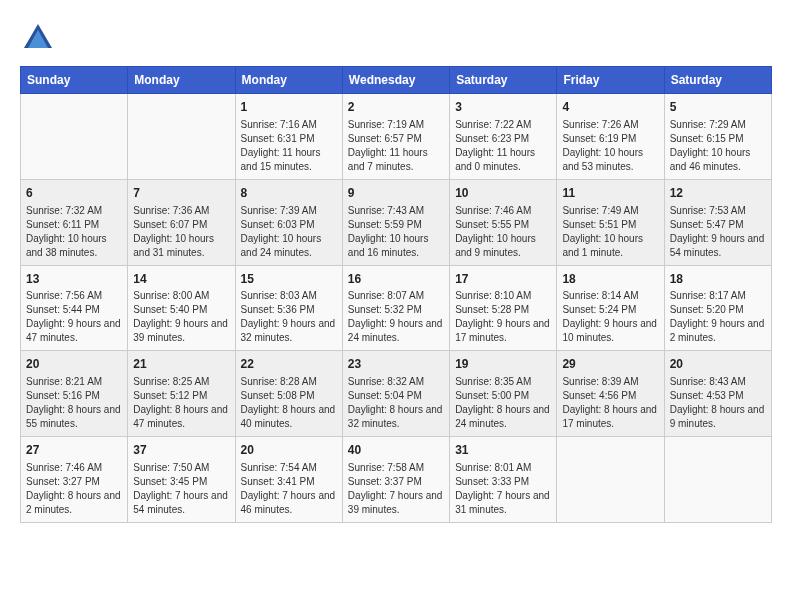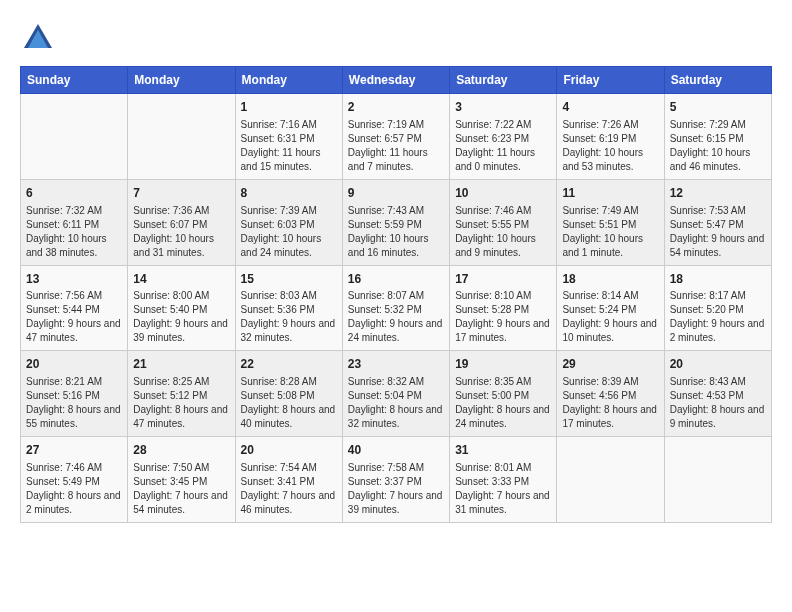--- a/index.html
+++ b/index.html
@@ -284,25 +284,25 @@
           <span class="day-num">20</span>
           <div class="day-content">Sunrise: 8:43 AM
 Sunset: 4:53 PM
 Daylight: 8 hours and 9 minutes.</div>
         </td>
       </tr>
       <tr>
         <td>
           <span class="day-num">27</span>
           <div class="day-content">Sunrise: 7:46 AM
-Sunset: 5:49 PM
+Sunset: 3:27 PM
 Daylight: 8 hours and 2 minutes.</div>
         </td>
         <td>
-          <span class="day-num">28</span>
+          <span class="day-num">37</span>
           <div class="day-content">Sunrise: 7:50 AM
 Sunset: 3:45 PM
 Daylight: 7 hours and 54 minutes.</div>
         </td>
         <td>
           <span class="day-num">20</span>
           <div class="day-content">Sunrise: 7:54 AM
 Sunset: 3:41 PM
 Daylight: 7 hours and 46 minutes.</div>
         </td>

